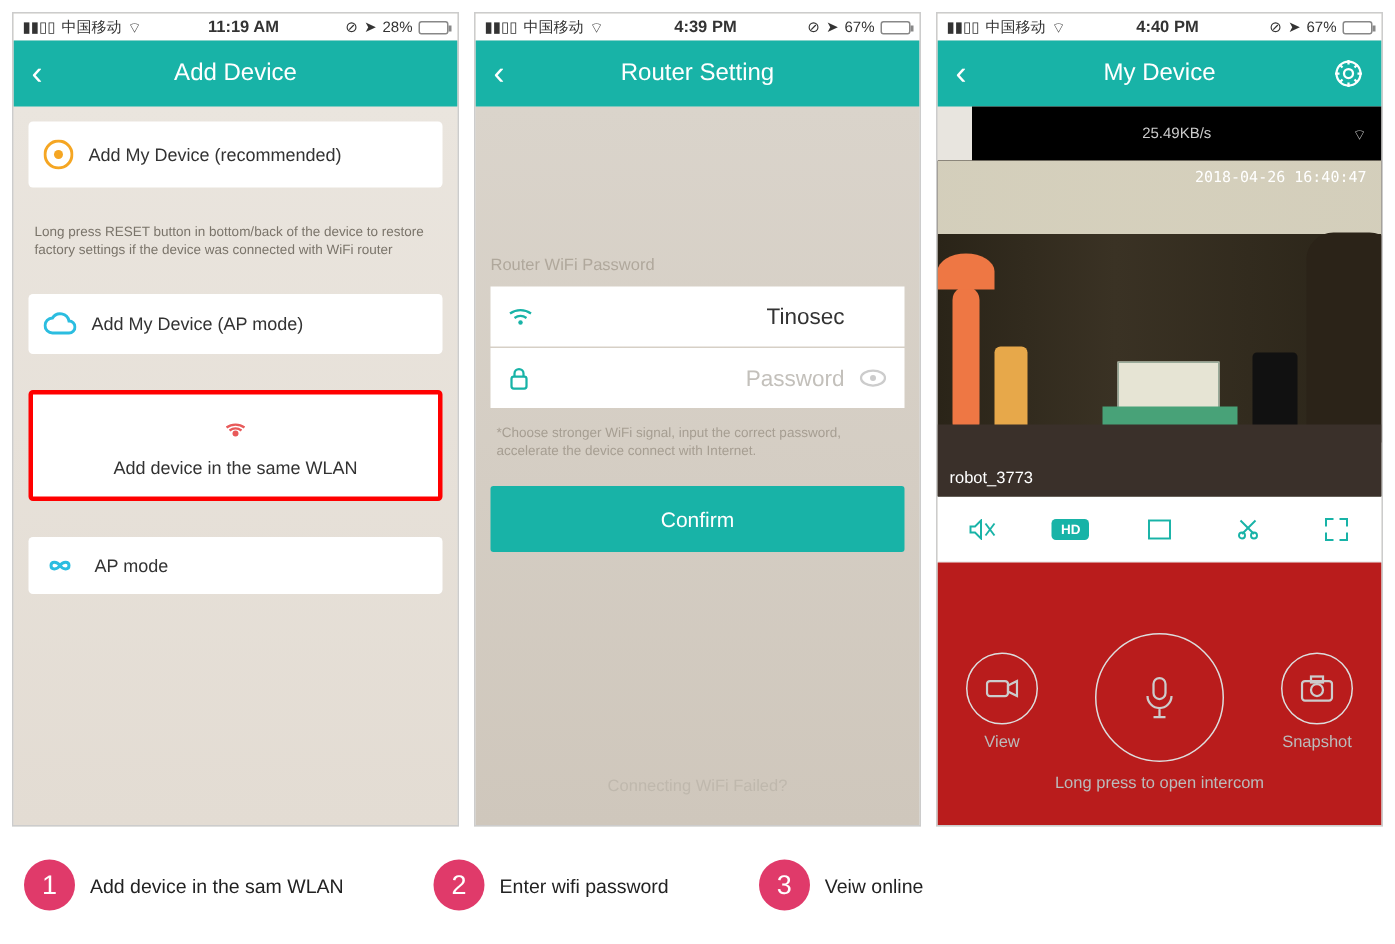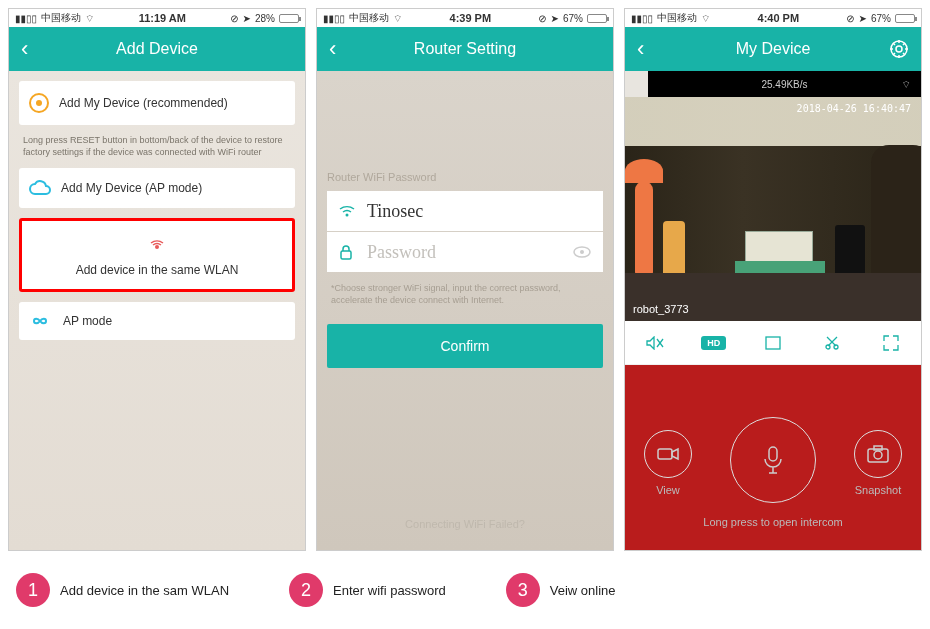--- a/index.html
+++ b/index.html
@@ -56,21 +56,21 @@
     position:absolute; left:12px; font-size:22px; font-weight:200; cursor:pointer;
   }
   .navbar .gear {
     position:absolute; right:12px; cursor:pointer;
   }
   .body1 {
     flex:1;
     padding: 10px;
     display:flex;
     flex-direction:column;
-    gap:10px;
+    gap:24px;
     background: linear-gradient(#eae5de, #e3dcd3);
   }
   .card {
     background:#fff;
     border-radius:3px;
     padding:12px 10px;
     display:flex;
     align-items:center;
     gap:10px;
     font-size:12px;
@@ -94,29 +94,29 @@
   .field {
     background:#fff;
     height:40px;
     display:flex;
     align-items:center;
     padding:0 12px;
     gap:10px;
     margin-bottom:1px;
   }
   .field .ficon { width:18px; color:#18b3a7; font-size:14px;}
-  .field .val { flex:1; text-align:left; font-size:18px; color:#333;font-family:Liberation Serif, serif;}
+  .field .val { flex:1; text-align:right; font-size:15px; color:#333;}
   .field .ph { color:#c3c0bb;}
   .choose { font-size:9px; color:#a69e92; line-height:1.3; margin:10px 4px 18px;}
   .confirm-btn {
     background:#18b3a7; color:#fff; text-align:center; padding:14px 0; font-size:14px; border-radius:2px; cursor:pointer;
   }
   .fail-link { text-align:center; color:#bfb8ad; font-size:11px; margin-top:auto; padding-bottom:10px;}
   .body3 { flex:1; display:flex; flex-direction:column; }
-  .speedbar { background:#000; height:26px; color:#ccc; font-size:10px; display:flex; align-items:center; justify-content:center; position:relative;margin-left:23px;}
+  .speedbar { background:#000; height:36px; color:#ccc; font-size:10px; display:flex; align-items:center; justify-content:center; position:relative;margin-left:23px;}
   .speedbar .wifi-icn { position:absolute; right:10px;}
   .video {
     height:224px; position:relative; overflow:hidden; background:#28221a;
   }
   .video .ts { position:absolute; top:6px; right:10px; color:#fff; font-size:10px; font-family:monospace;}
   .video .name { position:absolute; bottom:6px; left:8px; color:#fff; font-size:11px;}
   .scene {
     position:absolute; inset:0;
     background:
       linear-gradient(to bottom, rgba(230,225,205,.9) 0%, rgba(230,225,205,.9) 22%,

